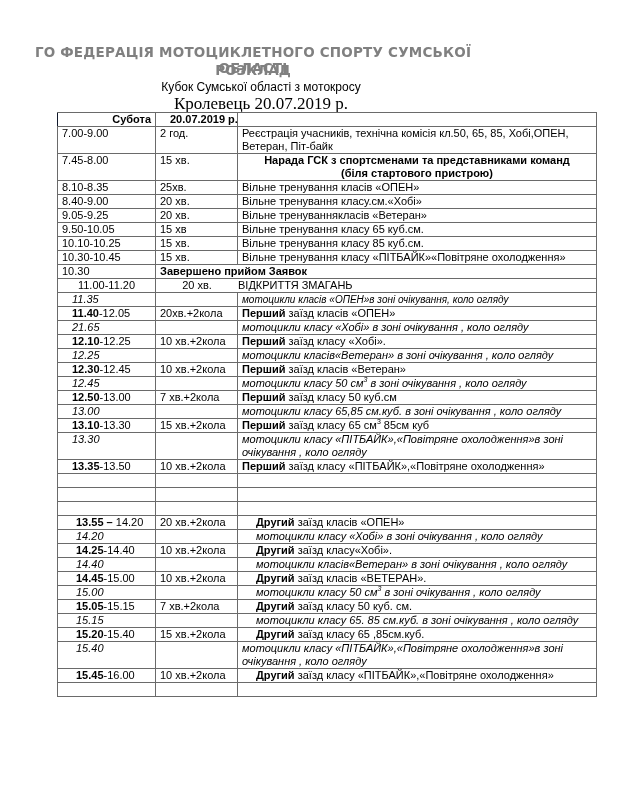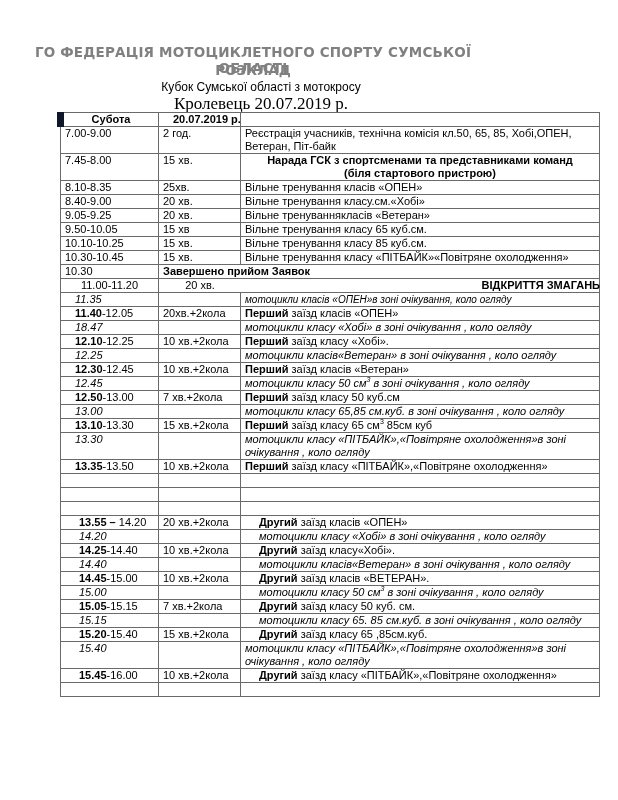--- a/index.html
+++ b/index.html
@@ -13,21 +13,21 @@
   table.sched td { border: 1px solid #6a6a6a; padding: 0 4px; vertical-align: top; height: 13px; white-space: nowrap; overflow: visible; }
   table.sched td.wrap { white-space: normal; }
   col.c1 { width: 98px; } col.c2 { width: 82px; } col.c3 { width: 359px; }
   .b { font-weight: bold; }
   .i { font-style: italic; }
   .small-i { font-style: italic; font-size: 10px; }
   .center { text-align: center; }
   .indent { padding-left: 14px !important; margin-top: 22px; }
   .indent2 { padding-left: 18px !important; }
   .hdr td { font-weight: bold; border-left: none; border-right: none; }
-  .hdr td:first-child { border-left: 7px solid #0f172a; }
+  .hdr td:first-child { border-left: 1px solid #0f172a; text-align: right; }
   .hdr td:last-child { border-right: 1px solid #6a6a6a; }
   .tall2 td { height: 26px; }
   .empty td { height: 13px; }
   sup { font-size: 7px; line-height: 0; }
 </style>
 </head>
 <body>
 
 <div class="title t1">ГО ФЕДЕРАЦІЯ  МОТОЦИКЛЕТНОГО  СПОРТУ СУМСЬКОЇ ОБЛАСТІ</div>
 <div class="title t2">РОЗКЛАД</div>
@@ -88,34 +88,34 @@
       <td>10.30-10.45</td>
       <td>15 хв.</td>
       <td>Вільне тренування класу «ПІТБАЙК»«Повітряне  охолодження»</td>
     </tr>
     <tr>
       <td>10.30</td>
       <td colspan="2" class="b">Завершено прийом Заявок</td>
     </tr>
     <tr>
       <td class="center">11.00-11.20</td>
-      <td colspan="2" style="padding:0"><span style="display:inline-block;width:82px;text-align:center">20 хв.</span><span style="display:inline-block;width:359px;text-align:right;font-weight:bold">ВІДКРИТТЯ ЗМАГАНЬ</span></td>
+      <td colspan="2" style="padding:0"><span style="display:inline-block;width:82px;text-align:center">20 хв.</span><span style="display:inline-block;width:359px;text-align:left;font-weight:normal">ВІДКРИТТЯ ЗМАГАНЬ</span></td>
     </tr>
     <tr>
       <td class="i indent">11.35</td>
       <td></td>
       <td class="small-i">мотоцикли класів «ОПЕН»в зоні очікування, коло огляду</td>
     </tr>
     <tr>
       <td class="indent"><b>11.40</b><span>-12.05</span></td>
       <td>20хв.+2кола</td>
       <td><b>Перший</b><span> заїзд класів  «ОПЕН»</span></td>
     </tr>
     <tr>
-      <td class="i indent">18.47</td>
+      <td class="i indent">21.65</td>
       <td></td>
       <td class="i">мотоцикли класу «Хобі» в  зоні очікування , коло огляду</td>
     </tr>
     <tr>
       <td class="indent"><b>12.10</b><span>-12.25</span></td>
       <td>10 хв.+2кола</td>
       <td><b>Перший</b><span> заїзд класу «Хобі».</span></td>
     </tr>
     <tr>
       <td class="i indent">12.25</td>

